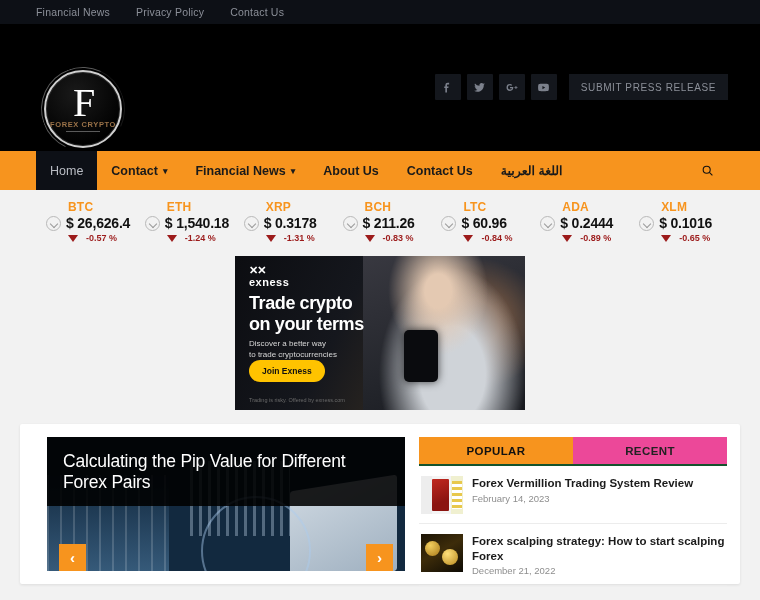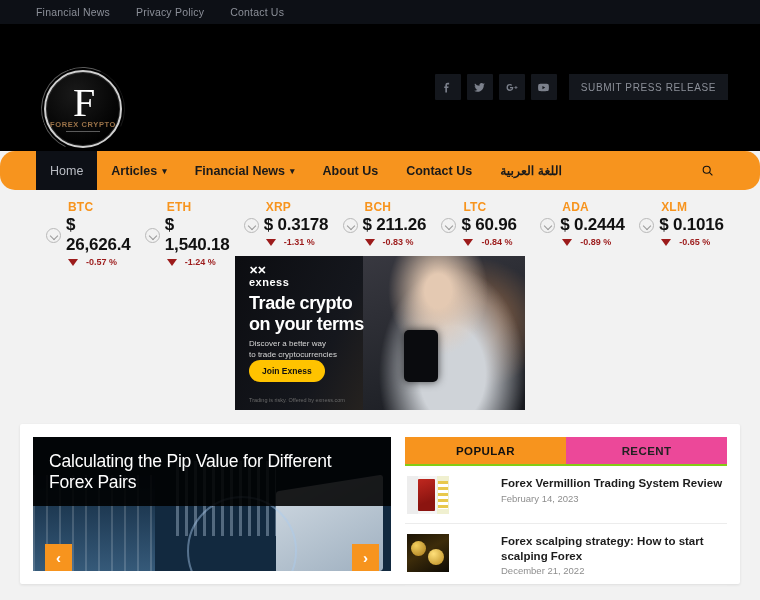--- a/index.html
+++ b/index.html
@@ -71,21 +71,20 @@
     margin-left: 6px; height: 26px; background: #14171d;
     color: #8b8f98; font-size: 10px; letter-spacing: .6px;
     display: flex; align-items: center; padding: 0 12px; cursor: pointer;
     border: none; font-family: inherit;
   }
 
   
   .nav {
     height: 39px; background: #f7941e; display: flex; align-items: stretch;
     position: relative;
-    border-radius: 15px;
   }
   .nav-inner { display: flex; align-items: stretch; margin-left: 36px; }
   .nav-item {
     display: flex; align-items: center; padding: 0 14px;
     color: #1a1a1a; font-size: 12.5px; font-weight: 600; cursor: pointer;
     white-space: nowrap;
   }
   .nav-item.active { background: #0d1016; color: #b9bcc3; font-weight: 400; }
   .nav-item .caret { margin-left: 5px; font-size: 9px; }
   .nav-search {
@@ -108,21 +107,21 @@
   .coin-row { display: flex; align-items: center; gap: 5px; }
   .coin-ico {
     width: 15px; height: 15px; border-radius: 50%;
     border: 1px solid #b9b9b9; position: relative; flex: none;
   }
   .coin-ico:after {
     content: ""; position: absolute; left: 4px; top: 4px;
     width: 5px; height: 5px; border-right: 1.4px solid #999; border-bottom: 1.4px solid #999;
     transform: rotate(45deg);
   }
-  .coin-price { font-size: 17px; font-weight: 700; color: #111; letter-spacing: -.2px; }
+  .coin-price { font-size: 14px; font-weight: 700; color: #111; letter-spacing: -.2px; }
   .coin-chg {
     padding-left: 22px; margin-top: 2px;
     font-size: 9px; font-weight: 700; color: #9c1b1b;
     display: flex; align-items: center; gap: 8px;
   }
   .arrow-dn {
     width: 0; height: 0; border-left: 5px solid transparent;
     border-right: 5px solid transparent; border-top: 7px solid #9c1b1b;
   }
 
@@ -167,21 +166,21 @@
   }
 
   
   .main {
     margin: 0 20px; background: #fff; border-radius: 2px;
     box-shadow: 0 1px 3px rgba(0,0,0,.09);
     height: 160px; display: flex; padding: 13px; gap: 14px;
   }
 
   
-  .slider { width: 358px; position: relative; overflow: hidden; background: #000; }
+  .slider { width: 358px; position: relative; overflow: hidden; background: #000; margin-left: 14px; }
   .slide-title {
     position: absolute; left: 0; right: 0; top: 0; z-index: 3;
     background: rgba(0,0,0,.88); color: #fff;
     font-size: 17.5px; padding: 14px 16px 13px 16px; letter-spacing: -.2px;
   }
   .slide-img {
     position: absolute; inset: 0;
     background:
       radial-gradient(ellipse at 18% 62%, rgba(180,215,255,.55) 0 9%, rgba(180,215,255,0) 30%),
       radial-gradient(ellipse at 58% 35%, rgba(255,230,200,.28) 0 6%, rgba(255,230,200,0) 22%),
@@ -211,21 +210,21 @@
   .s-arrow {
     position: absolute; bottom: 0; width: 27px; height: 27px; background: #f7941e;
     color: #fff; display: flex; align-items: center; justify-content: center;
     font-size: 15px; font-weight: 700; cursor: pointer; z-index: 4;
   }
   .s-arrow.prev { left: 12px; }
   .s-arrow.next { right: 12px; }
 
   
   .side { flex: 1; }
-  .tabs { display: flex; border-bottom: 2px solid #84cc16; justify-content: flex-end; }
+  .tabs { display: flex; border-bottom: 2px solid #14532d; justify-content: flex-end; }
   .tab {
     flex: 1; text-align: center; padding: 8px 0 7px;
     font-size: 11.5px; font-weight: 700; letter-spacing: .4px; cursor: pointer;
     color: #222; background: #ec4899;
   }
   .tab.active { background: #f7941e; color: #111; }
   .post {
     display: flex; gap: 9px; padding: 10px 2px 9px 2px;
     border-bottom: 1px solid #ececec; align-items: flex-start;
   }
@@ -248,21 +247,21 @@
     background: linear-gradient(150deg,#1c1405 0%,#3d2c0a 45%,#0d0a04 100%);
   }
   .thumb.coins:before {
     content: ""; position: absolute; left: 4px; top: 7px; width: 15px; height: 15px;
     border-radius: 50%; background: radial-gradient(circle at 35% 30%, #f3cf5e, #a8791a);
   }
   .thumb.coins:after {
     content: ""; position: absolute; right: 5px; top: 15px; width: 16px; height: 16px;
     border-radius: 50%; background: radial-gradient(circle at 35% 30%, #ffe07a, #b8891f);
   }
-  .post-body { flex: 1; margin-left: 43px; }
+  .post-body { flex: 1; }
   .post-title {
     font-size: 11.5px; font-weight: 700; color: #1c1c1c; line-height: 14.5px;
     margin-bottom: 2px;
   }
   .post-date { font-size: 9.5px; color: #8e8e8e; }
 </style>
 </head>
 <body>
 
 <div class="topbar">
@@ -303,21 +302,21 @@
     <button class="press-btn">SUBMIT PRESS RELEASE</button>
   </div>
 </div>
 
 <div class="nav">
   <div class="nav-inner">
     <div class="nav-item active">
       <span>Home</span>
     </div>
     <div class="nav-item">
-      <span>Articles</span>
+      <span>Contact</span>
       <span class="caret">▾</span>
     </div>
     <div class="nav-item">
       <span>Financial News</span>
       <span class="caret">▾</span>
     </div>
     <div class="nav-item">
       <span>About Us</span>
     </div>
     <div class="nav-item">

